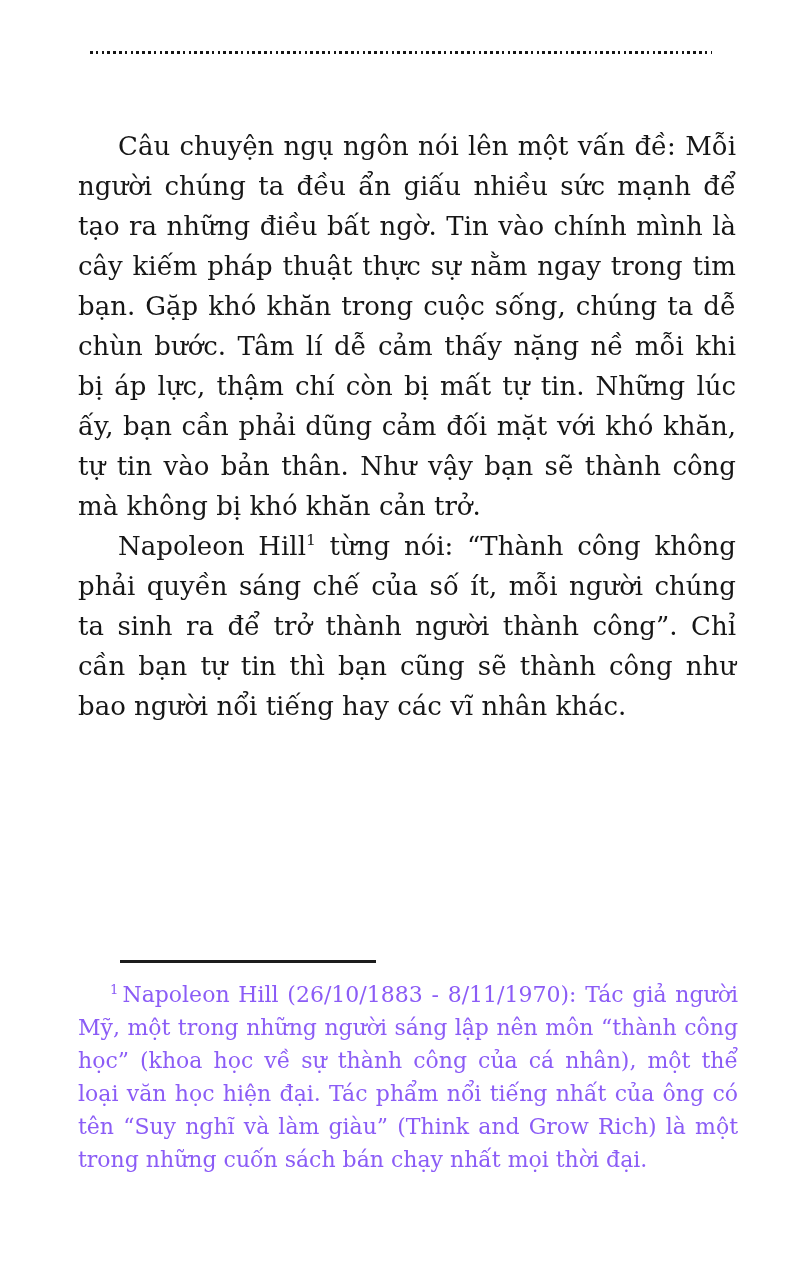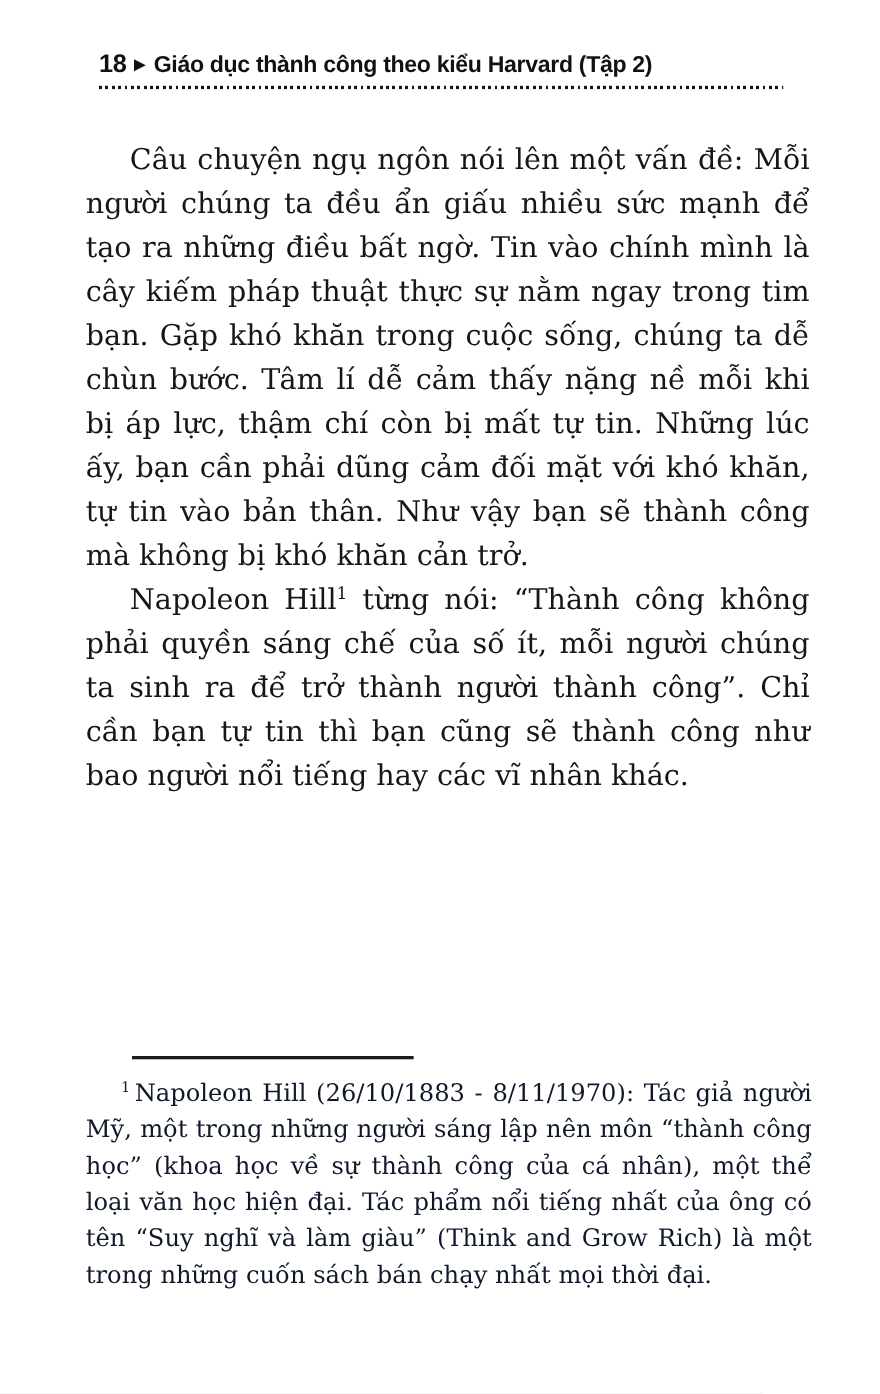--- a/index.html
+++ b/index.html
@@ -65,21 +65,21 @@
   
   .footnote {
     position: absolute;
     top: 960px;
     left: 78px;
     width: 660px;
     font-family: "DejaVu Serif", "Liberation Serif", serif;
     font-size: 22px;
     line-height: 33px;
     text-align: justify;
-    color: #0f172a;
+    color: #8b5cf6;
   }
   .fn-rule {
     width: 256px;
     height: 3px;
     background: #1c1c1c;
     margin-left: 42px;
     margin-bottom: 15px;
   }
   .fn-text { text-indent: 32px; margin: 0; }
   sup.fn-marker {
@@ -88,25 +88,20 @@
     line-height: 0;
     margin-right: 4px;
   }
 </style>
 </head>
 <body>
 
 <div class="page">
 
   <header class="running-head">
-    <div class="head-line">
-      <span class="pagenum">18</span>
-      <span class="tri">▶</span>
-      <span class="runtitle">Giáo dục thành công theo kiểu Harvard (Tập 2)</span>
-    </div>
     <div class="dotted"></div>
   </header>
 
   <main class="body-text">
     <p class="para indent">Câu chuyện ngụ ngôn nói lên một vấn đề: Mỗi người chúng ta đều ẩn giấu nhiều sức mạnh để tạo ra những điều bất ngờ. Tin vào chính mình là cây kiếm pháp thuật thực sự nằm ngay trong tim bạn. Gặp khó khăn trong cuộc sống, chúng ta dễ chùn bước. Tâm lí dễ cảm thấy nặng nề mỗi khi bị áp lực, thậm chí còn bị mất tự tin. Những lúc ấy, bạn cần phải dũng cảm đối mặt với khó khăn, tự tin vào bản thân. Như vậy bạn sẽ thành công mà không bị khó khăn cản trở.</p>
     <p class="para indent"><span>Napoleon Hill</span><sup class="fn-ref">1</sup><span> từng nói: “Thành công không phải quyền sáng chế của số ít, mỗi người chúng ta sinh ra để trở thành người thành công”. Chỉ cần bạn tự tin thì bạn cũng sẽ thành công như bao người nổi tiếng hay các vĩ nhân khác.</span></p>
   </main>
 
   <footer class="footnote">
     <div class="fn-rule"></div>

